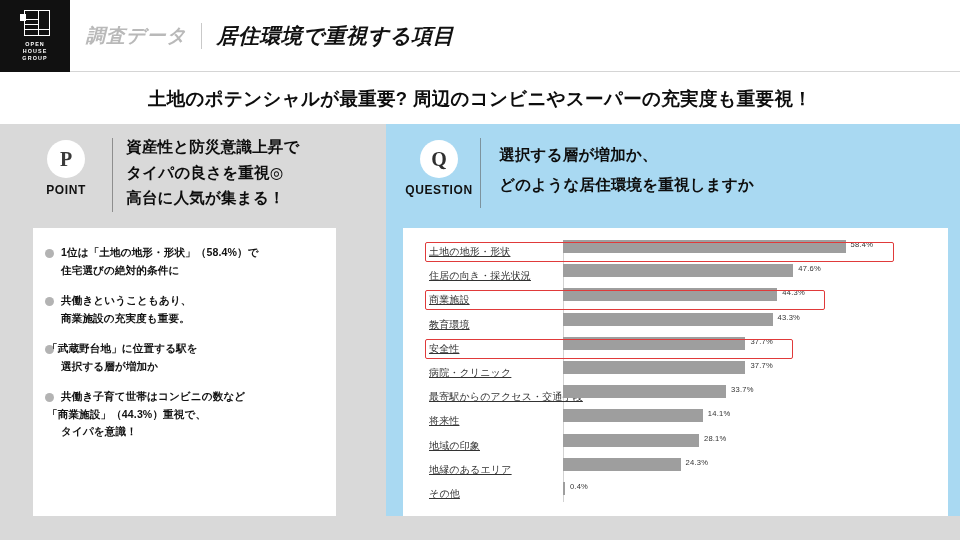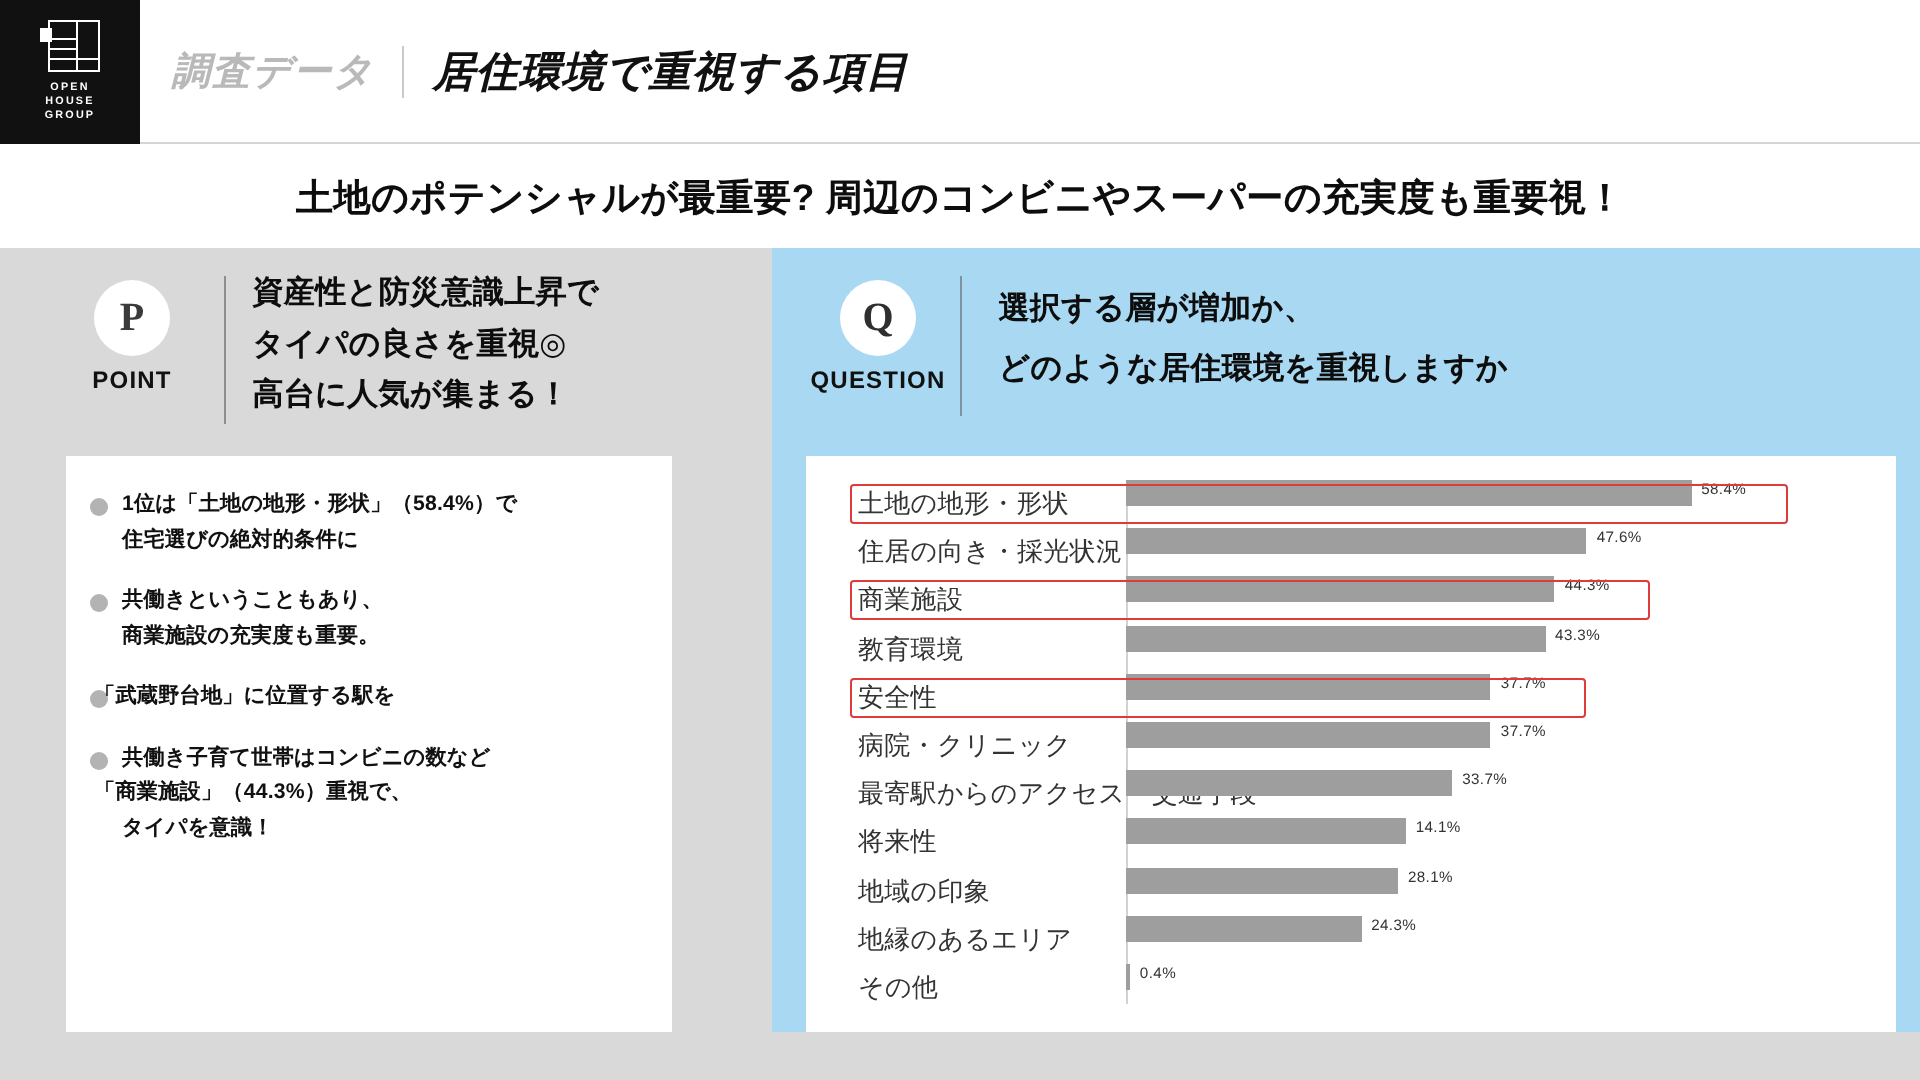--- a/index.html
+++ b/index.html
@@ -69,22 +69,22 @@
   .q-head .head-div { height:70px; background:#5a5a5a; opacity:.55; }
   .q-head .head-lines { padding-left:18px; padding-top:6px; }
   .q-head .head-lines div { font-size:15.5px; font-weight:700; color:#0d0d0d; line-height:30px; }
 
   
   .chart-card { position:absolute; left:403px; top:228px; width:545px; height:288px; background:#ffffff; }
   .chart-inner { position:relative; width:100%; height:100%; padding:12px 14px 8px 14px; }
   .axis-line { position:absolute; left:160px; top:12px; width:1px; height:262px; background:#d2d2d2; }
 
   .row { position:relative; height:24.2px; display:flex; align-items:center; }
-  .row-label { width:146px; font-size:13px; color:#333; letter-spacing:0.15px; padding-left:12px;
-               white-space:nowrap; }
+  .row-label { width:146px; font-size:10px; color:#333; letter-spacing:0.15px; padding-left:12px;
+               white-space:nowrap;text-decoration:underline; }
   .bar-zone { position:relative; flex:1; height:100%; display:flex; }
   .bar { height:13px; background:#9e9e9e; }
   .bar-val { font-size:7.6px; color:#333; margin-left:5px; letter-spacing:0.2px; }
   .hl { position:absolute; left:8px; top:2px; height:20px; border:1.1px solid #e03a3a; border-radius:2px;
         pointer-events:none; }
 </style>
 </head>
 <body>
 
 <div id="stage">
@@ -148,20 +148,21 @@
           <div class="bullet-dot"></div>
           <div class="bullet-txt">
             <div>共働きということもあり、</div>
             <div>商業施設の充実度も重要。</div>
           </div>
         </div>
         <div class="bullet">
           <div class="bullet-dot"></div>
           <div class="bullet-txt">
             <div class="outdent">「武蔵野台地」に位置する駅を</div>
+            <div>選択する層が増加か</div>
           </div>
         </div>
         <div class="bullet">
           <div class="bullet-dot"></div>
           <div class="bullet-txt">
             <div>共働き子育て世帯はコンビニの数など</div>
             <div class="outdent">「商業施設」（44.3%）重視で、</div>
             <div>タイパを意識！</div>
           </div>
         </div>

